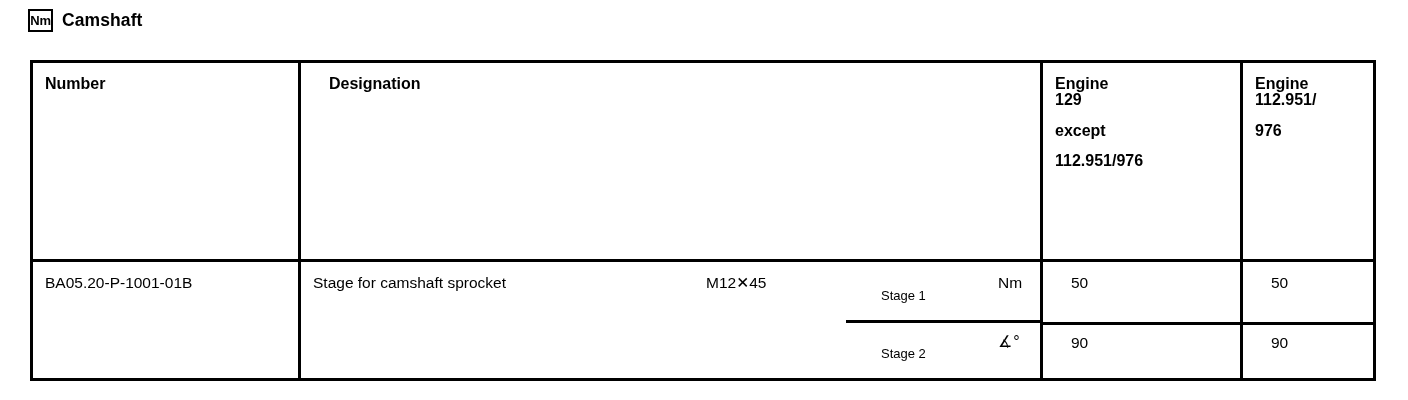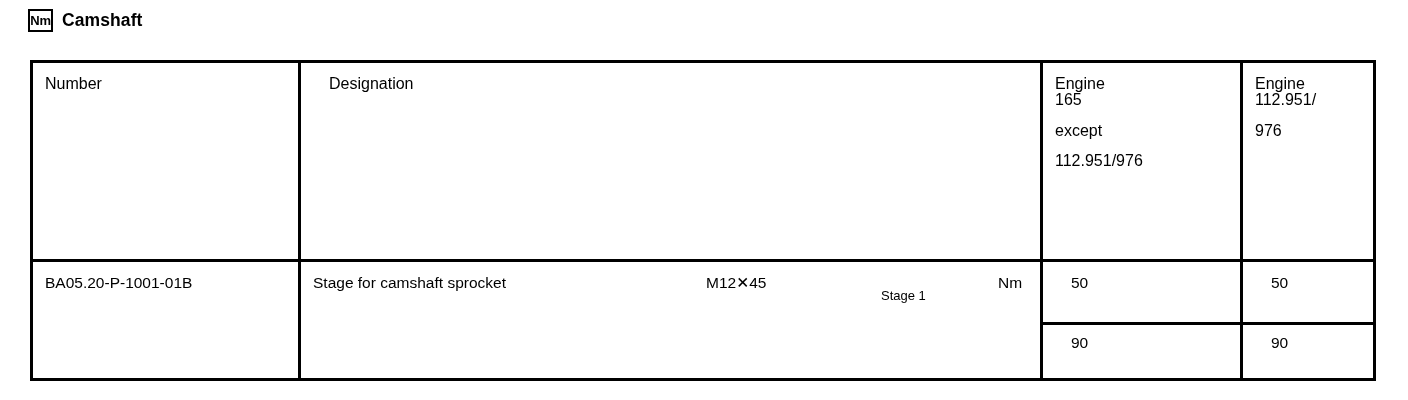--- a/index.html
+++ b/index.html
@@ -79,21 +79,21 @@
     border-right: 3px solid #000;
     box-sizing: border-box;
     padding: 13px 0 8px 12px;
   }
   .col-engine.last { border-right: none; width: 130px; flex: 0 0 130px; }
 
   .header-row { border-bottom: 3px solid #000; }
 
   .hdr-text {
     font-size: 16px;
-    font-weight: normal;
+    font-weight: bold;
     line-height: 1.02;
   }
   .hdr-text .gap { display: block; height: 14px; }
 
   .col-designation .hdr-pad { padding: 13px 0 0 28px; }
 
   
   .cell-text {
     font-size: 15.5px;
     line-height: 1.1;
@@ -178,21 +178,21 @@
 
     <div class="col-designation">
       <div class="hdr-pad">
         <div class="hdr-text">Designation</div>
       </div>
     </div>
 
     <div class="col-engine">
       <div class="hdr-text">
         <span>Engine</span><br>
-        <span>165</span>
+        <span>129</span>
         <span class="gap"></span>
         <span>except</span>
         <span class="gap"></span>
         <span>112.951/976</span>
       </div>
     </div>
 
     <div class="col-engine last">
       <div class="hdr-text">
         <span>Engine</span><br>
@@ -212,20 +212,25 @@
     <div class="col-designation">
       <div class="desig-grid">
 
         <div class="desig-top">
           <span class="desig-name">Stage for camshaft sprocket</span>
           <span class="desig-spec">M12✕45</span>
           <span class="stage-label">Stage 1</span>
           <span class="stage-unit">Nm</span>
         </div>
 
+        <div class="desig-bot">
+          <span class="stage-divider"></span>
+          <span class="stage-label">Stage 2</span>
+          <span class="stage-unit angle">∡°</span>
+        </div>
 
       </div>
     </div>
 
     <div class="col-engine">
       <div class="desig-grid">
         <div class="desig-top">
           <span class="engine-val">50</span>
         </div>
         <div class="desig-bot">

